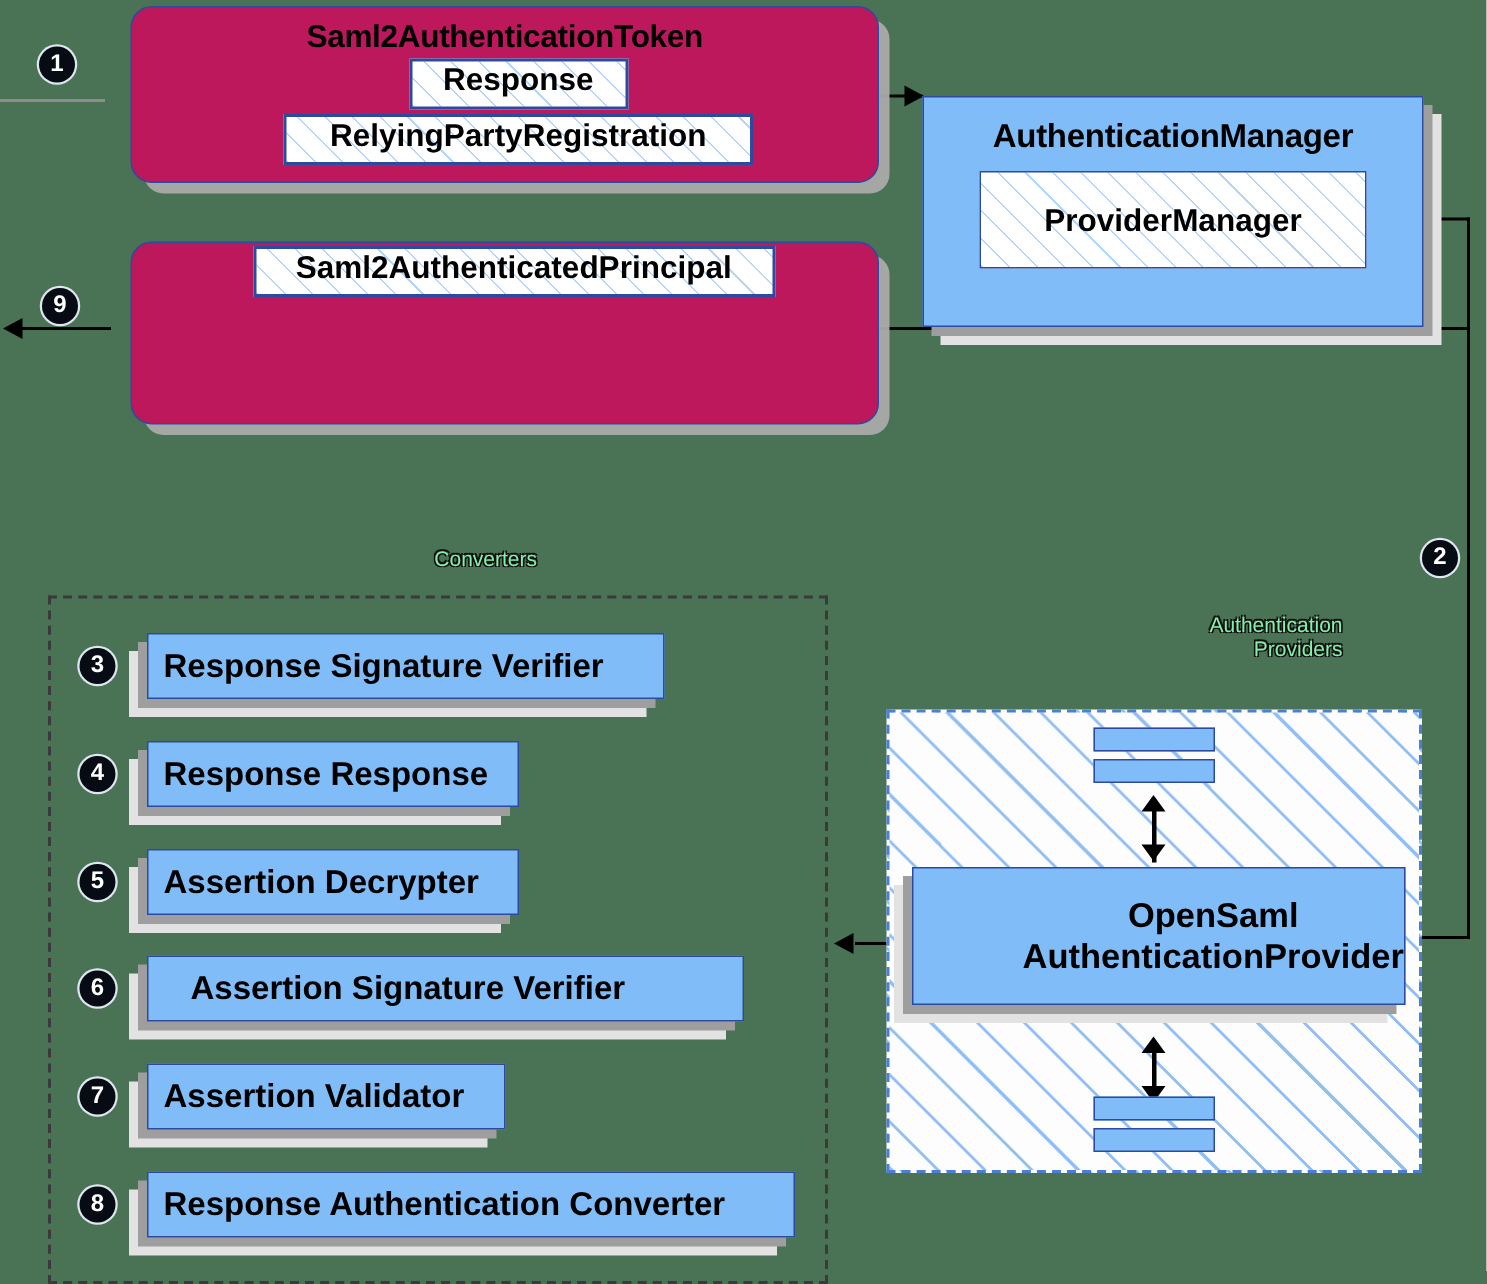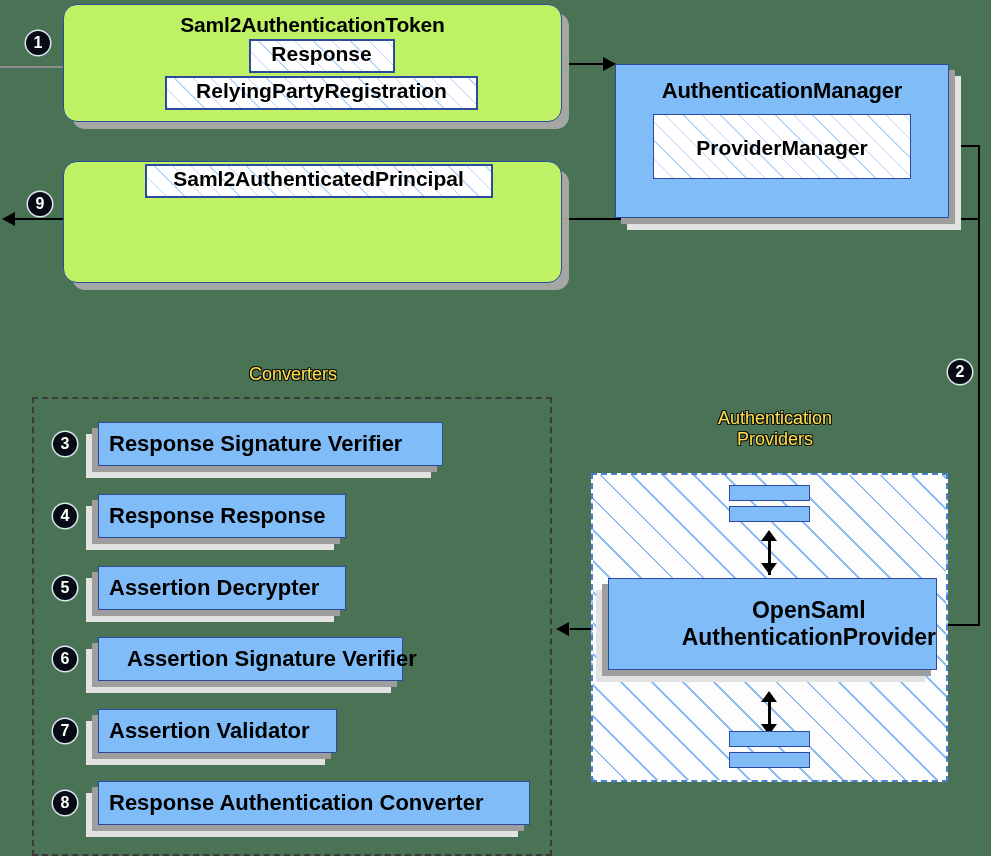--- a/index.html
+++ b/index.html
@@ -12,25 +12,26 @@
     width: 991px;
     height: 856px;
     background: #4a7355;
     font-family: "Liberation Sans", sans-serif;
     overflow: hidden;
   }
 
   
   .round-box {
     position: absolute;
-    background: #bef264;
+    background: #be185d;
     border: 1px solid #2b4aa0;
     border-radius: 14px;
     box-sizing: border-box;
     box-shadow: 8px 8px 0 -1px rgba(170,170,170,0.95);
+    margin-left: 24px;
   }
   .box-title {
     text-align: center;
     font-weight: bold;
     font-size: 21px;
     color: #000;
     margin-top: 8px;
     letter-spacing: -0.2px;
   }
 
@@ -100,23 +101,23 @@
         45deg,
         rgba(110,170,240,0.75) 0px,
         rgba(110,170,240,0.75) 2px,
         rgba(255,255,255,0) 2px,
         rgba(255,255,255,0) 22px);
   }
 
   
   .group-label {
     position: absolute;
-    font-size: 18px;
-    color: #fde047;
-    text-align: center;
+    font-size: 14px;
+    color: #86efac;
+    text-align: right;
     line-height: 1.15;
     text-shadow:
       -1px -1px 0 #101010,
        1px -1px 0 #101010,
       -1px  1px 0 #101010,
        1px  1px 0 #101010;
     white-space: nowrap;
   }
 
   
@@ -222,21 +223,21 @@
   <div class="badge" style="left:53px; top:432px;">3</div>
   <div class="conv-bar" style="left:98px; top:422px; width:345px; height:44px;">Response Signature Verifier</div>
 
   <div class="badge" style="left:53px; top:504px;">4</div>
   <div class="conv-bar" style="left:98px; top:494px; width:248px; height:44px;">Response Response</div>
 
   <div class="badge" style="left:53px; top:576px;">5</div>
   <div class="conv-bar" style="left:98px; top:566px; width:248px; height:44px;">Assertion Decrypter</div>
 
   <div class="badge" style="left:53px; top:647px;">6</div>
-  <div class="conv-bar" style="left:98px; top:637px; width:305px; height:44px;padding-left:28px;">Assertion Signature Verifier</div>
+  <div class="conv-bar" style="left:98px; top:637px; width:398px; height:44px;padding-left:28px;">Assertion Signature Verifier</div>
 
   <div class="badge" style="left:53px; top:719px;">7</div>
   <div class="conv-bar" style="left:98px; top:709px; width:239px; height:44px;">Assertion Validator</div>
 
   <div class="badge" style="left:53px; top:791px;">8</div>
   <div class="conv-bar" style="left:98px; top:781px; width:432px; height:44px;">Response Authentication Converter</div>
 
   <div class="group-label" style="left:655px; top:408px; width:240px;">
     <span>Authentication</span><br>
     <span>Providers</span>

